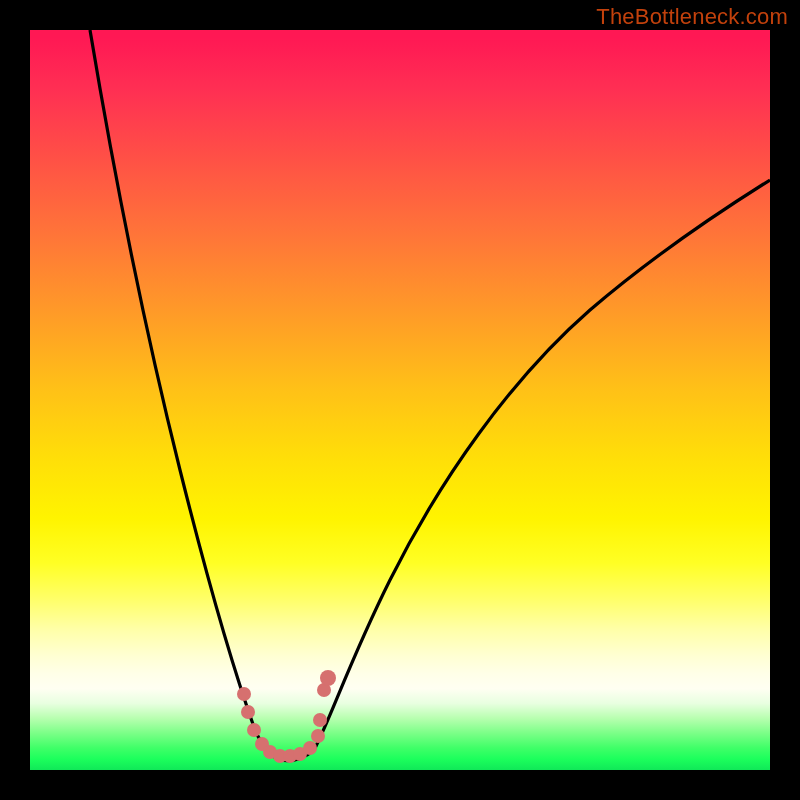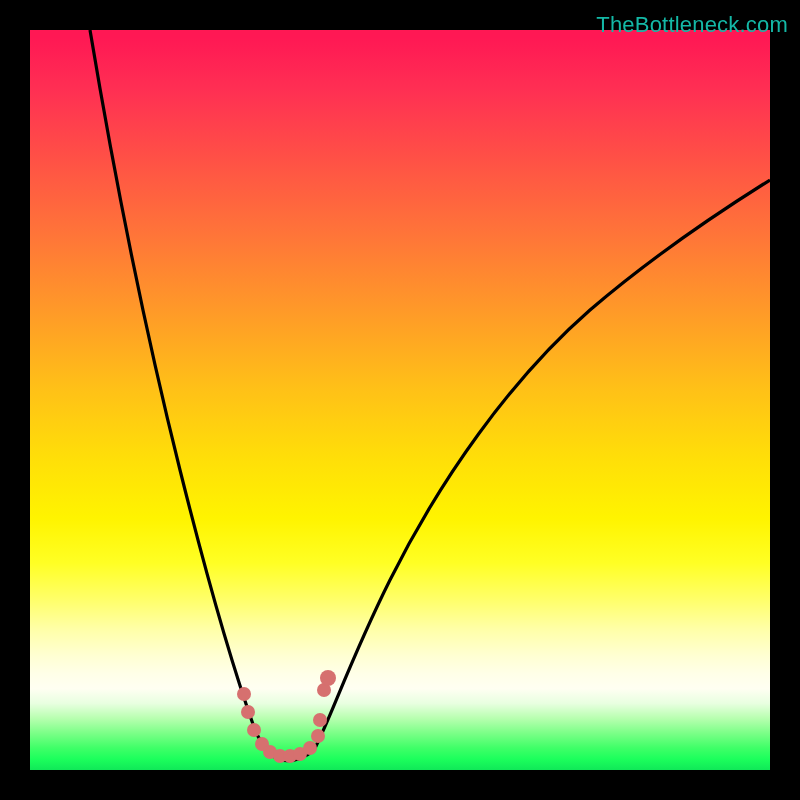--- a/index.html
+++ b/index.html
@@ -55,23 +55,23 @@
     );
   }
   svg.curves {
     position: absolute;
     left: 0; top: 0;
     width: 740px;
     height: 740px;
   }
   .watermark {
     position: absolute;
-    top: 12px;
+    top: 4px;
     right: 12px;
-    color: #14b8a6;
+    color: #c2410c;
     font-size: 22px;
     font-weight: 400;
     letter-spacing: 0.2px;
     user-select: none;
     text-align: right;
   }
 </style>
 </head>
 <body>
 

